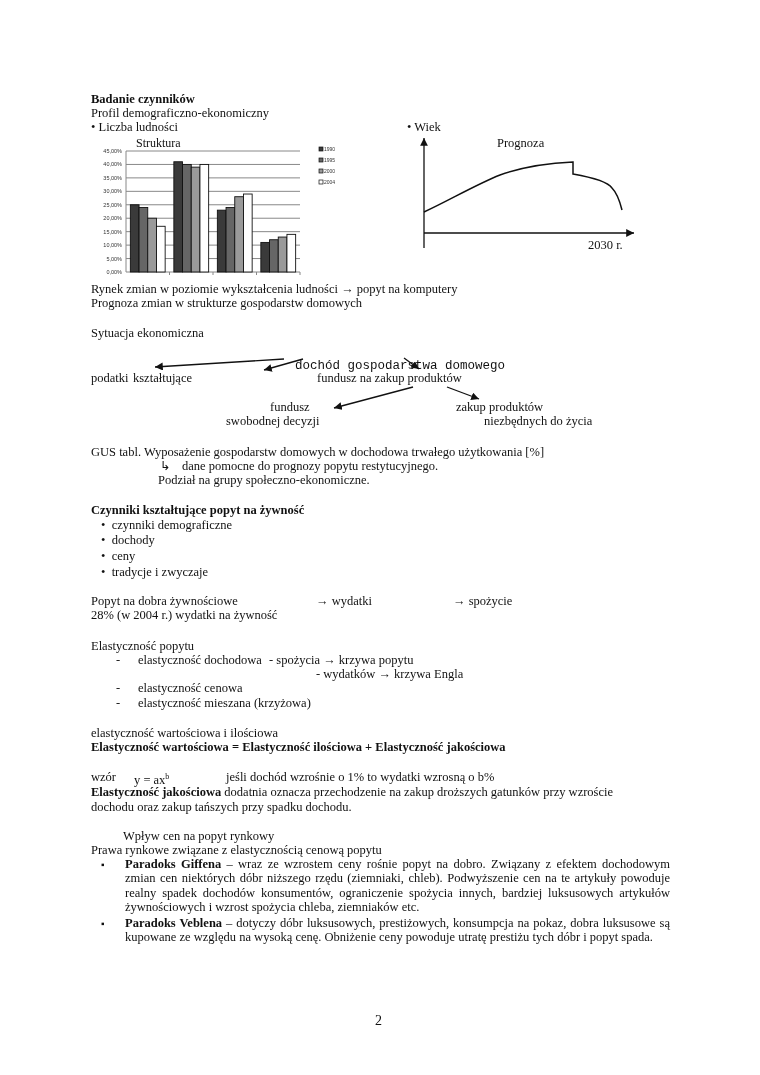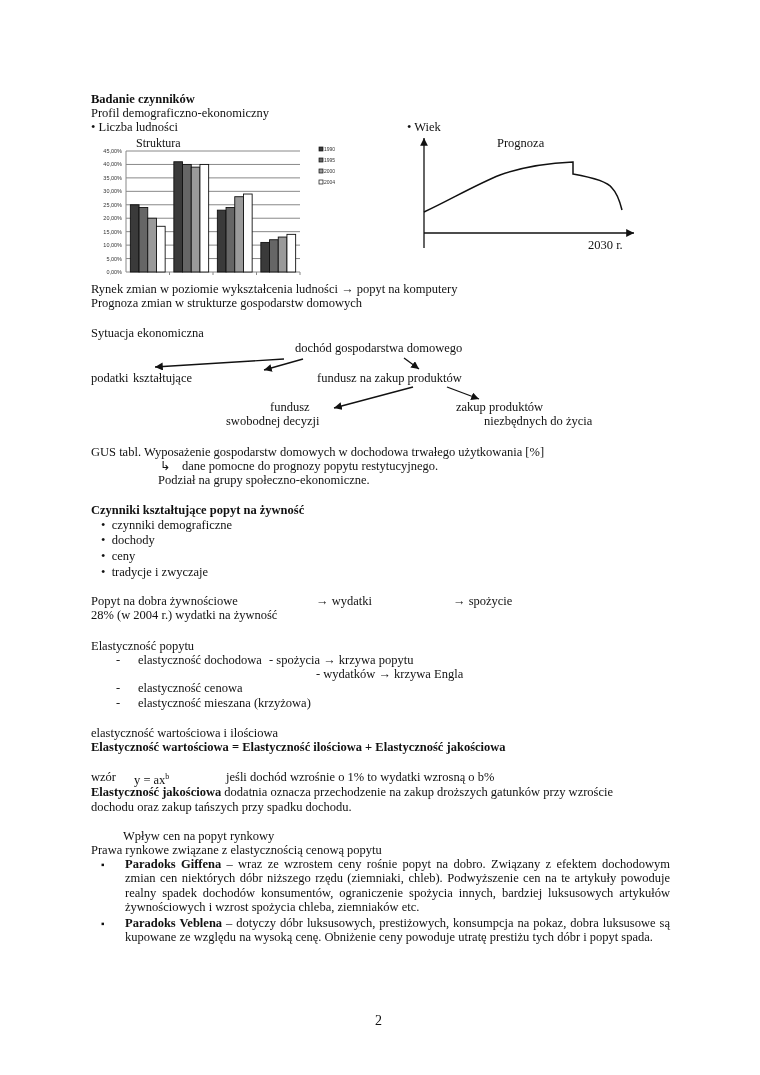--- a/index.html
+++ b/index.html
@@ -95,21 +95,21 @@
       <path d="M24,82 C50,70 75,55 100,45 C125,36 150,33 173,32 L173,44 C190,47 208,52 212,58 C217,63 220,72 222,80" fill="none" stroke="#111" stroke-width="1.5"></path>
     </svg>
     <div class="abs" style="left:97px;top:6px;">Prognoza</div>
     <div class="abs" style="left:188px;top:108px;">2030 r.</div>
   </div>
 
   <div class="abs" style="left:91px;top:282px;">Rynek zmian w poziomie wykształcenia ludności → popyt na komputery</div>
   <div class="abs" style="left:91px;top:296px;">Prognoza zmian w strukturze gospodarstw domowych</div>
 
   <div class="abs" style="left:91px;top:326px;">Sytuacja ekonomiczna</div>
-  <div class="abs" style="left:295px;top:341px;">dochód gospodarstwa domowego</div>
+  <div class="abs" style="left:295px;top:359px;font-family:Liberation Mono, monospace;">dochód gospodarstwa domowego</div>
   <div class="abs" style="left:91px;top:371px;">podatki</div>
   <div class="abs" style="left:133px;top:371px;">kształtujące</div>
   <div class="abs" style="left:317px;top:371px;">fundusz na zakup produktów</div>
   <div class="abs" style="left:270px;top:400px;">fundusz</div>
   <div class="abs" style="left:226px;top:414px;">swobodnej decyzji</div>
   <div class="abs" style="left:456px;top:400px;">zakup produktów</div>
   <div class="abs" style="left:484px;top:414px;">niezbędnych do życia</div>
   <svg class="abs" style="left:0;top:0;" width="760" height="440">
     <defs>
       <marker id="ah2" markerWidth="8" markerHeight="8" refX="6" refY="3" orient="auto">

